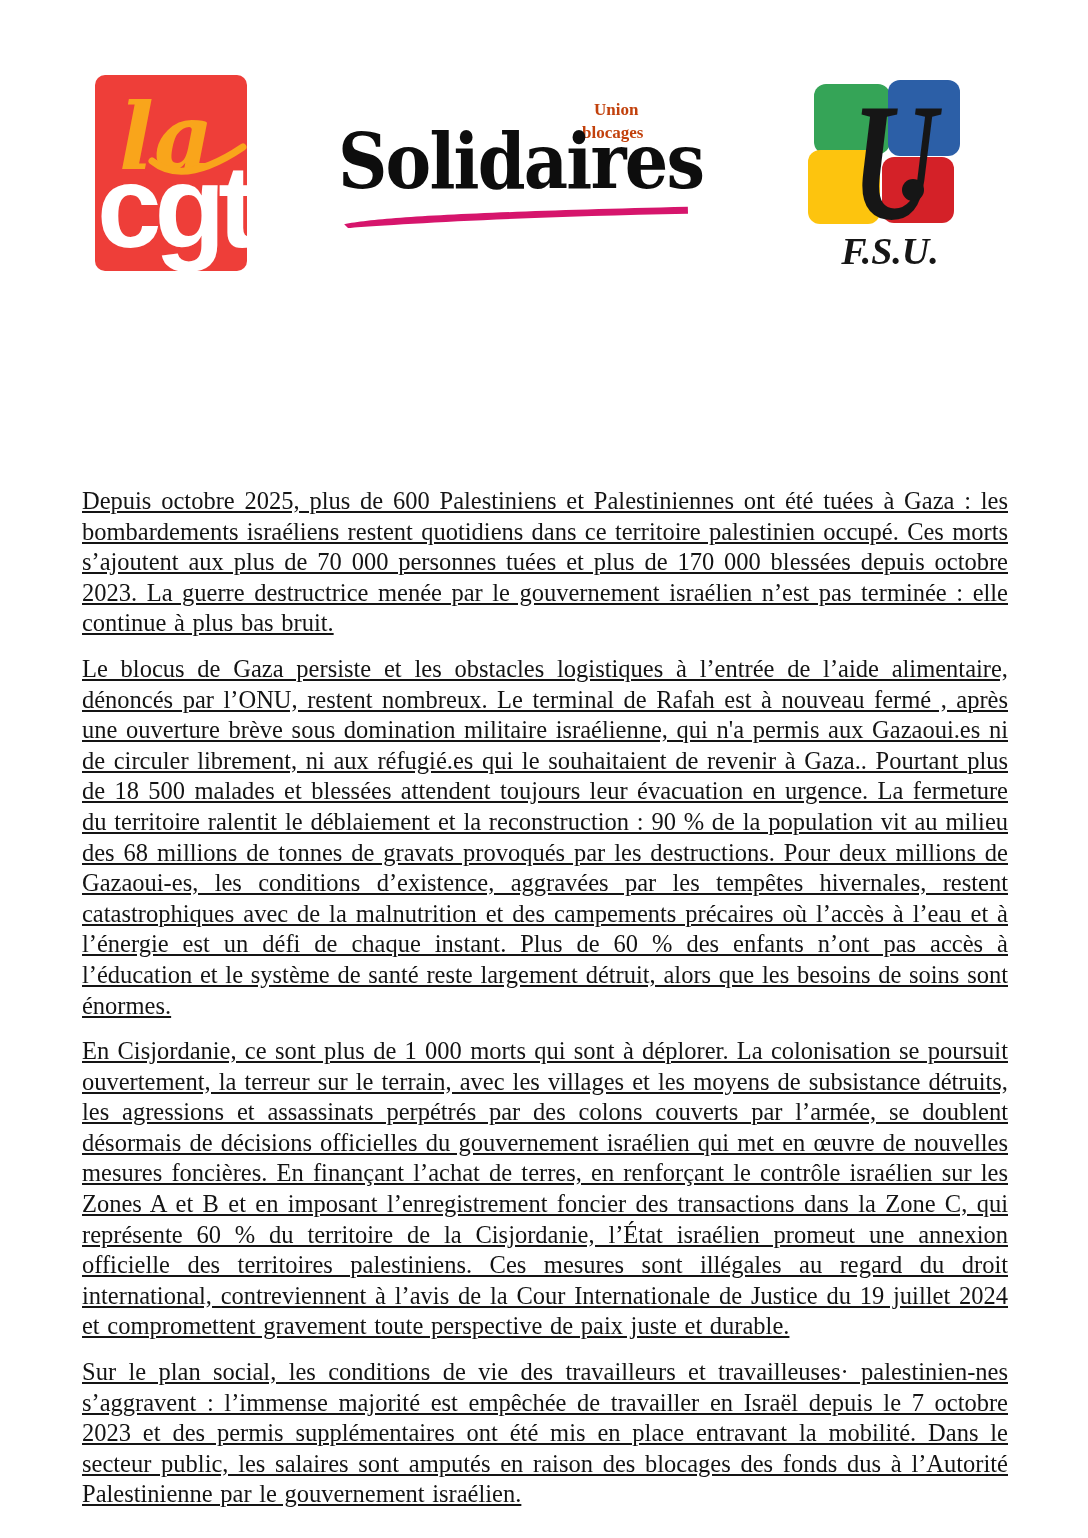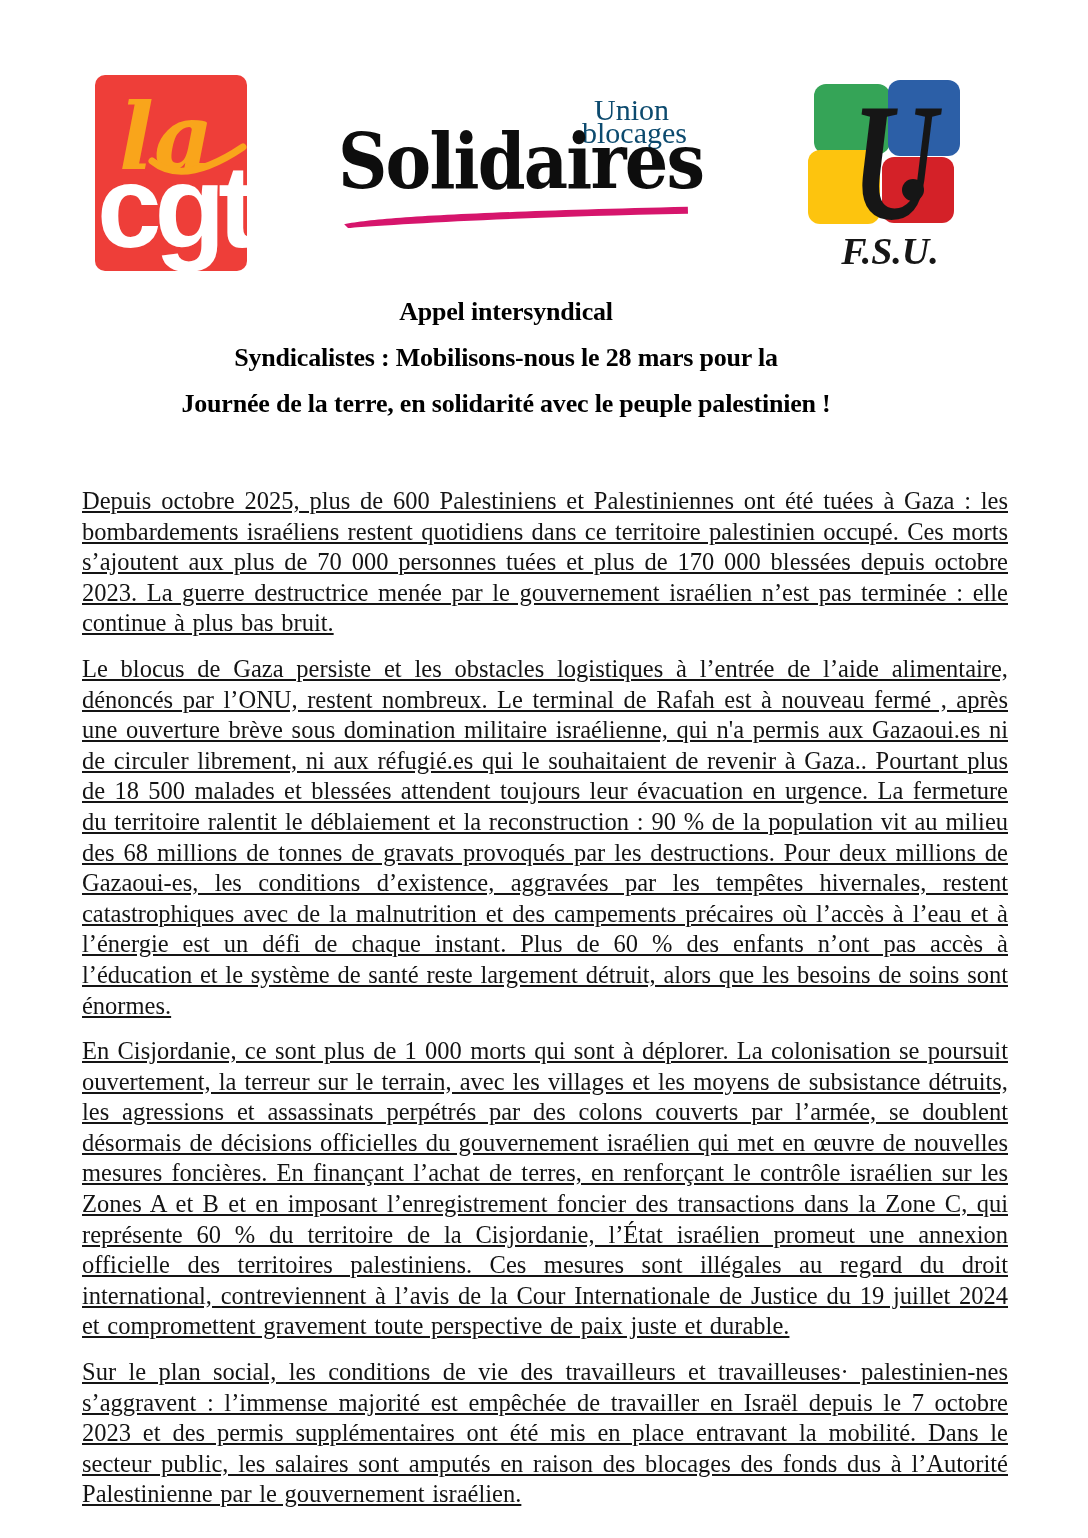--- a/index.html
+++ b/index.html
@@ -9,21 +9,21 @@
     font-family:"Liberation Serif", serif; color:#141414;
   }
 
   
   .cgt-logo        { position:absolute; left:95px;  top:75px; }
   .solidaires-logo { position:absolute; left:338px; top:98px; width:362px; height:140px; }
   .fsu-logo        { position:absolute; left:806px; top:78px; }
 
   .union-syndicale {
     position:absolute; left:244px; top:0;
-    font-weight:400; font-size:30px; line-height:23px; color:#0c4a6e;
+    font-weight:700; font-size:17px; line-height:23px; color:#c2410c;
   }
   .union-syndicale .line1 { margin-left:12px; }
 
   .solidaires-word {
     position:absolute; left:0; top:26px;
     font-family:"DejaVu Serif", serif; font-weight:700;
     font-size:76px; line-height:1; letter-spacing:-2px;
     transform:scaleX(0.90); transform-origin:left top;
     color:#0d0d0d; white-space:nowrap;
   }
@@ -83,25 +83,20 @@
       <rect x="8" y="6" width="76" height="70" rx="12" fill="#35a457"></rect>
       <rect x="82" y="2" width="72" height="76" rx="12" fill="#2c5fa7"></rect>
       <rect x="2" y="72" width="72" height="74" rx="12" fill="#fdc40e"></rect>
       <rect x="76" y="79" width="72" height="66" rx="12" fill="#d42128"></rect>
       <text transform="translate(46,140) scale(0.70,1)" font-family="'Liberation Serif', serif" font-style="italic" font-weight="bold" font-size="168" fill="#161616">U</text>
       <circle cx="107" cy="112" r="11" fill="#161616"></circle>
       <text x="84" y="186" text-anchor="middle" font-family="'Liberation Serif', serif" font-style="italic" font-weight="bold" font-size="38" fill="#161616">F.S.U.</text>
     </svg>
   </div>
 
-  <div class="headings">
-    <div class="heading-line">Appel intersyndical</div>
-    <div class="heading-line">Syndicalistes : Mobilisons-nous le 28 mars pour la</div>
-    <div class="heading-line">Journée de la terre, en solidarité avec le peuple palestinien !</div>
-  </div>
 
   <div class="body-text">
     <p class="para">Depuis octobre 2025, plus de 600 Palestiniens et Palestiniennes ont été tuées à Gaza : les bombardements israéliens restent quotidiens dans ce territoire palestinien occupé. Ces morts s’ajoutent aux plus de 70 000 personnes tuées et plus de 170 000 blessées depuis octobre 2023. La guerre destructrice menée par le gouvernement israélien n’est pas terminée : elle continue à plus bas bruit.</p>
     <p class="para">Le blocus de Gaza persiste et les obstacles logistiques à l’entrée de l’aide alimentaire, dénoncés par l’ONU, restent nombreux. Le terminal de Rafah est à nouveau fermé , après une ouverture brève sous domination militaire israélienne, qui n'a permis aux Gazaoui.es ni de circuler librement, ni aux réfugié.es qui le souhaitaient de revenir à Gaza.. Pourtant plus de 18 500 malades et blessées attendent toujours leur évacuation en urgence.  La fermeture du territoire ralentit le déblaiement et la reconstruction : 90 % de la population vit au milieu des 68 millions de tonnes de gravats provoqués par les destructions. Pour deux millions de Gazaoui-es, les conditions d’existence, aggravées par les tempêtes hivernales, restent catastrophiques avec de la malnutrition et des campements précaires où l’accès à l’eau et à l’énergie est un défi de chaque instant. Plus de 60 % des enfants n’ont pas accès à l’éducation et le système de santé reste largement détruit, alors que les besoins de soins sont énormes.</p>
     <p class="para">En Cisjordanie, ce sont plus de 1 000 morts qui sont à déplorer. La colonisation se poursuit ouvertement, la terreur sur le terrain, avec les villages et les moyens de subsistance détruits, les agressions et assassinats perpétrés par des colons couverts par l’armée, se doublent désormais de décisions officielles du gouvernement israélien qui met en œuvre de nouvelles mesures foncières. En finançant l’achat de terres, en renforçant le contrôle israélien sur les Zones A et B et en imposant l’enregistrement foncier des transactions dans la Zone C, qui représente 60 % du territoire de la Cisjordanie, l’État israélien promeut une annexion officielle des territoires palestiniens.  Ces mesures sont illégales au regard du droit international, contreviennent à l’avis de la Cour Internationale de Justice du 19 juillet 2024 et compromettent gravement toute perspective de paix juste et durable.</p>
     <p class="para">Sur le plan social, les conditions de vie des travailleurs et travailleuses· palestinien-nes s’aggravent : l’immense majorité est empêchée de travailler en Israël depuis le 7 octobre 2023 et des permis supplémentaires ont été mis en place entravant la mobilité. Dans le secteur public, les salaires sont amputés en raison des blocages des fonds dus à l’Autorité Palestinienne par le gouvernement israélien.</p>
   </div>
 
 </div>
 

